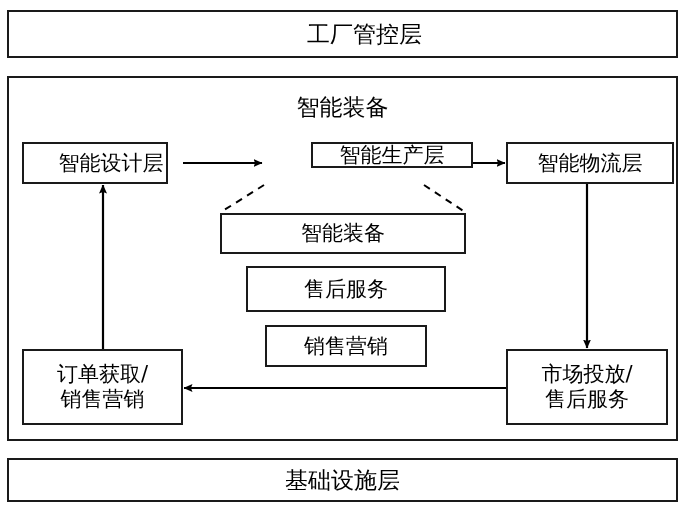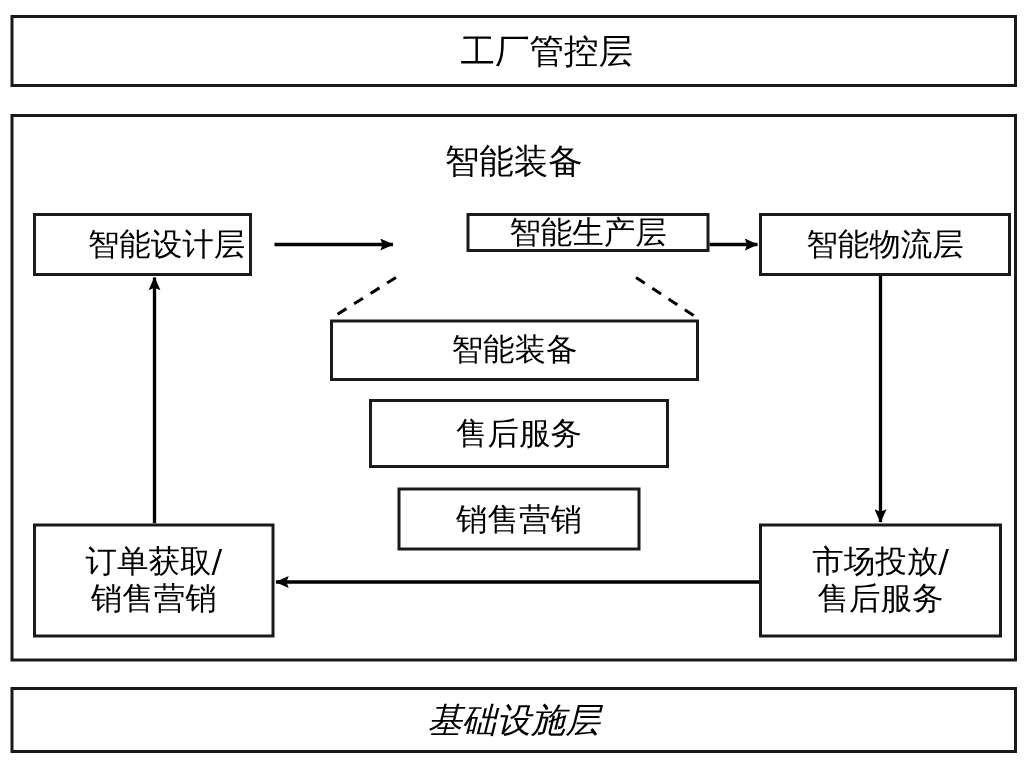--- a/index.html
+++ b/index.html
@@ -85,21 +85,20 @@
 
   
   #band-bottom {
     left: 7px;
     top: 458px;
     width: 671px;
     height: 44px;
     display: flex;
     align-items: center;
     justify-content: center;
-    font-style: italic;
   }
   #band-bottom .band-title { font-size: 23px; }
 
   
   #box-design      { left: 22px;  top: 142px; width: 146px; height: 42px; font-size: 21px; padding-left: 32px; }
   #box-production  { left: 263px; top: 142px; width: 162px; height: 26px; font-size: 21px; margin-left: 48px; }
   #box-logistics   { left: 506px; top: 142px; width: 168px; height: 42px; font-size: 21px; }
 
   
   #box-workshop    { left: 220px; top: 213px; width: 246px; height: 41px; font-size: 21px; }

